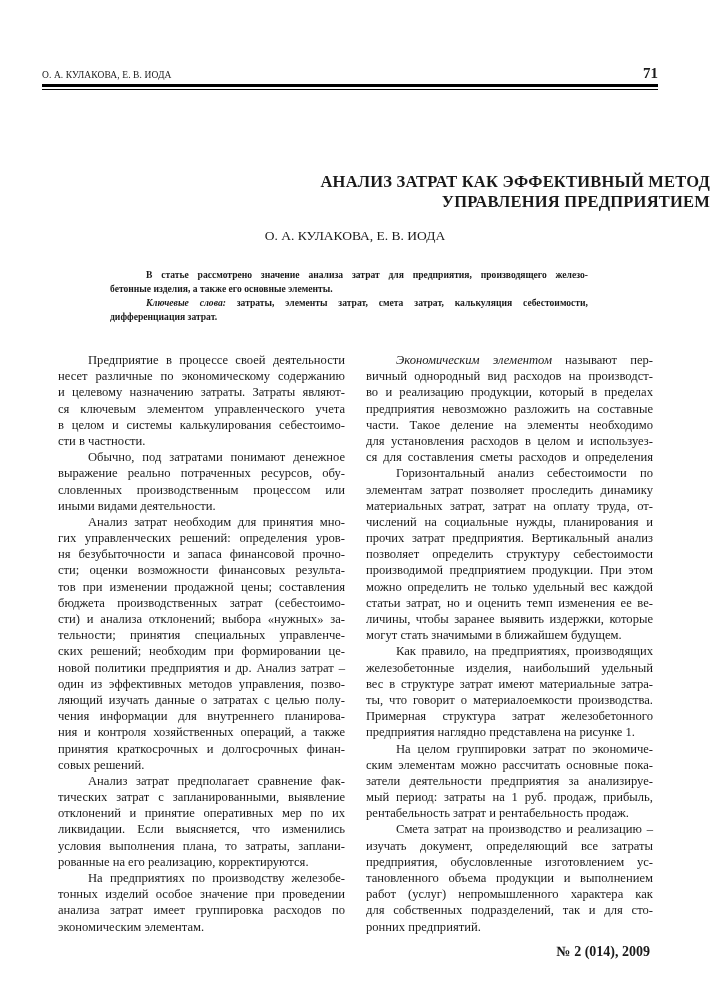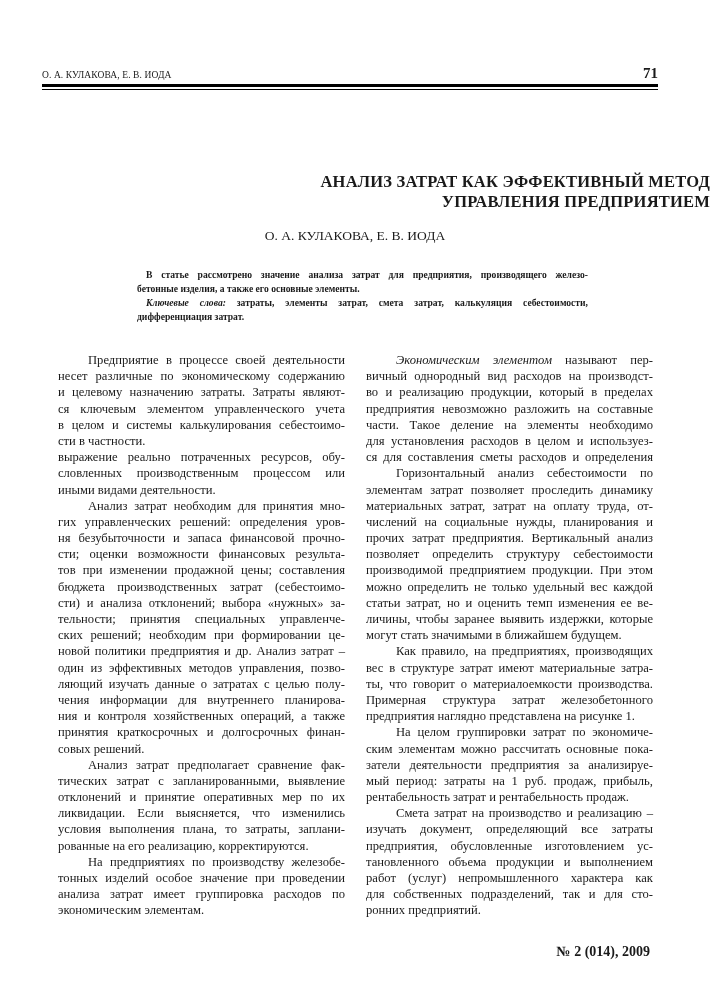--- a/index.html
+++ b/index.html
@@ -9,21 +9,21 @@
   .running-head .authors { position: absolute; left: 0; bottom: 2px; font-size: 9.5px; letter-spacing: 0.1px; }
   .running-head .pagenum { position: absolute; right: 0; bottom: 0; font-size: 15px; font-weight: bold; }
   .rule-thick { position: absolute; left: 42px; right: 52px; top: 84px; height: 2.5px; background: #000; }
   .rule-thin { position: absolute; left: 42px; right: 52px; top: 89px; height: 1px; background: #000; }
   .title { position: absolute; left: 0; right: 0; top: 172px; text-align: right;
            font-weight: bold; font-size: 16.5px; line-height: 20px; letter-spacing: 0.2px; }
   .byline { position: absolute; left: 0; right: 0; top: 228px; text-align: center; font-size: 13.5px; }
   .abstract { position: absolute; left: 110px; width: 478px; top: 268px;
               font-size: 9.6px; font-weight: bold; line-height: 14px; }
   .abstract .line { display: block; white-space: nowrap; text-align: justify; text-align-last: justify; }
-  .abstract .line.last { text-align-last: left; margin-left: 27px; }
+  .abstract .line.last { text-align-last: left; }
   .abstract .indent { padding-left: 36px; }
   .abstract i { font-weight: bold; }
   .col { position: absolute; top: 352px; width: 287px; font-size: 12.6px; line-height: 16.2px; }
   .col-left { left: 58px; }
   .col-right { left: 366px; }
   .col .line { display: block; white-space: nowrap; text-align: justify; text-align-last: justify; height: 16.2px; }
   .col .line.last { text-align-last: left; }
   .col .line.indent { padding-left: 30px; }
   .footer-issue { position: absolute; right: 60px; top: 944px; font-size: 14px; font-weight: bold; }
 </style>
@@ -51,20 +51,21 @@
   <span class="line last">дифференциация затрат.</span>
 </div>
 
 <div class="col col-left" id="col-left">
     <span class="line indent">Предприятие в процессе своей деятельности</span>
     <span class="line">несет различные по экономическому содержанию</span>
     <span class="line">и целевому назначению затраты. Затраты являют-</span>
     <span class="line">ся ключевым элементом управленческого учета</span>
     <span class="line">в целом и системы калькулирования себестоимо-</span>
     <span class="line last">сти в частности.</span>
+    <span class="line indent">Обычно, под затратами понимают денежное</span>
     <span class="line">выражение реально потраченных ресурсов, обу-</span>
     <span class="line">словленных производственным процессом или</span>
     <span class="line last">иными видами деятельности.</span>
     <span class="line indent">Анализ затрат необходим для принятия мно-</span>
     <span class="line">гих управленческих решений: определения уров-</span>
     <span class="line">ня безубыточности и запаса финансовой прочно-</span>
     <span class="line">сти; оценки возможности финансовых результа-</span>
     <span class="line">тов при изменении продажной цены; составления</span>
     <span class="line">бюджета производственных затрат (себестоимо-</span>
     <span class="line">сти) и анализа отклонений; выбора «нужных» за-</span>
@@ -101,20 +102,21 @@
     <span class="line">материальных затрат, затрат на оплату труда, от-</span>
     <span class="line">числений на социальные нужды, планирования и</span>
     <span class="line">прочих затрат предприятия. Вертикальный анализ</span>
     <span class="line">позволяет определить структуру себестоимости</span>
     <span class="line">производимой предприятием продукции. При этом</span>
     <span class="line">можно определить не только удельный вес каждой</span>
     <span class="line">статьи затрат, но и оценить темп изменения ее ве-</span>
     <span class="line">личины, чтобы заранее выявить издержки, которые</span>
     <span class="line last">могут стать значимыми в ближайшем будущем.</span>
     <span class="line indent">Как правило, на предприятиях, производящих</span>
+    <span class="line">железобетонные изделия, наибольший удельный</span>
     <span class="line">вес в структуре затрат имеют материальные затра-</span>
     <span class="line">ты, что говорит о материалоемкости производства.</span>
     <span class="line">Примерная структура затрат железобетонного</span>
     <span class="line last">предприятия наглядно представлена на рисунке 1.</span>
     <span class="line indent">На целом группировки затрат по экономиче-</span>
     <span class="line">ским элементам можно рассчитать основные пока-</span>
     <span class="line">затели деятельности предприятия за анализируе-</span>
     <span class="line">мый период: затраты на 1 руб. продаж, прибыль,</span>
     <span class="line last">рентабельность затрат и рентабельность продаж.</span>
     <span class="line indent">Смета затрат на производство и реализацию –</span>

